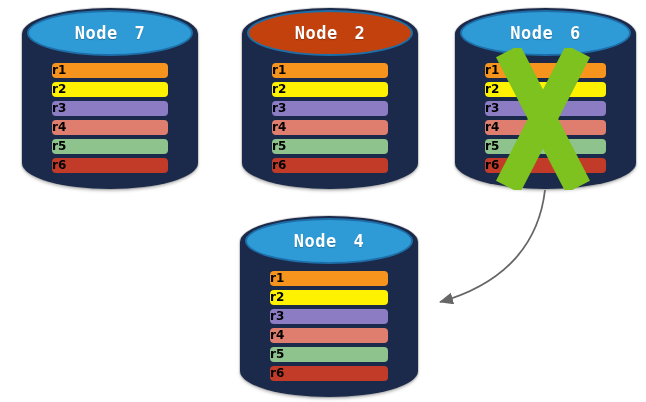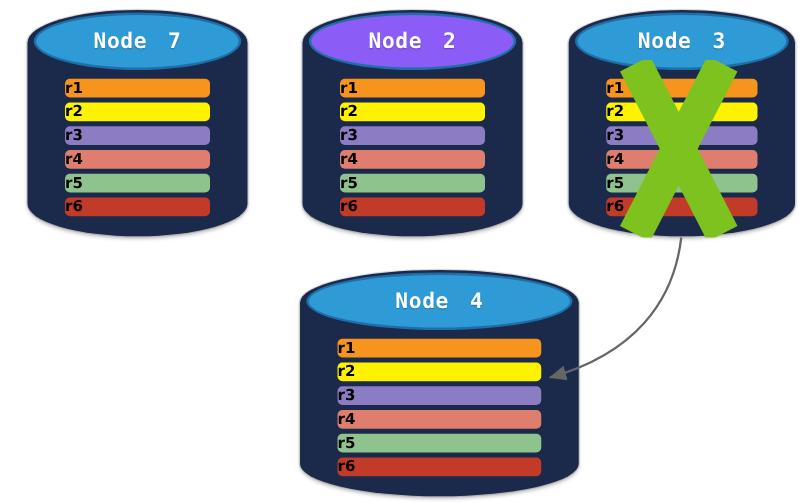--- a/index.html
+++ b/index.html
@@ -63,21 +63,21 @@
           <span class="row-label">r5</span>
         </div>
       <div class="row-bar" style="background: rgb(194, 58, 40);">
           <span class="row-label">r6</span>
         </div>
     </div>
   </div>
 
   <div class="node" style="left:242px;top:8px;width:176px;">
     <div class="cyl-body" style="background: rgb(27, 42, 74);"></div>
-    <div class="cyl-top" style="background: #8b5cf6;">
+    <div class="cyl-top" style="background: #c2410c;">
       <div class="node-title">Node 2</div>
     </div>
     <div class="rows">
       <div class="row-bar" style="background: rgb(247, 148, 29);">
           <span class="row-label">r1</span>
         </div>
       <div class="row-bar" style="background: rgb(254, 242, 0);">
           <span class="row-label">r2</span>
         </div>
       <div class="row-bar" style="background: rgb(140, 124, 196);">
@@ -91,21 +91,21 @@
         </div>
       <div class="row-bar" style="background: rgb(194, 58, 40);">
           <span class="row-label">r6</span>
         </div>
     </div>
   </div>
 
   <div class="node" style="left:455px;top:8px;width:181px;">
     <div class="cyl-body" style="background: rgb(27, 42, 74);"></div>
     <div class="cyl-top" style="background: rgb(46, 155, 214);">
-      <div class="node-title">Node 3</div>
+      <div class="node-title">Node 6</div>
     </div>
     <div class="rows">
       <div class="row-bar" style="background: rgb(247, 148, 29);">
           <span class="row-label">r1</span>
         </div>
       <div class="row-bar" style="background: rgb(254, 242, 0);">
           <span class="row-label">r2</span>
         </div>
       <div class="row-bar" style="background: rgb(140, 124, 196);">
           <span class="row-label">r3</span>
@@ -119,21 +119,21 @@
       <div class="row-bar" style="background: rgb(194, 58, 40);">
           <span class="row-label">r6</span>
         </div>
     </div>
     <svg class="fail-x" viewBox="0 0 104 142">
       <line x1="17" y1="3" x2="87" y2="139" stroke-width="27" stroke="#7DC21E"></line>
       <line x1="87" y1="3" x2="17" y2="139" stroke-width="27" stroke="#7DC21E"></line>
     </svg>
   </div>
 
-  <div class="node" style="left:240px;top:216px;width:178px;padding-left:45px;">
+  <div class="node" style="left:240px;top:216px;width:178px;">
     <div class="cyl-body" style="background: rgb(27, 42, 74);"></div>
     <div class="cyl-top" style="background: rgb(46, 155, 214);">
       <div class="node-title">Node 4</div>
     </div>
     <div class="rows">
       <div class="row-bar" style="background: rgb(247, 148, 29);">
           <span class="row-label">r1</span>
         </div>
       <div class="row-bar" style="background: rgb(254, 242, 0);">
           <span class="row-label">r2</span>

